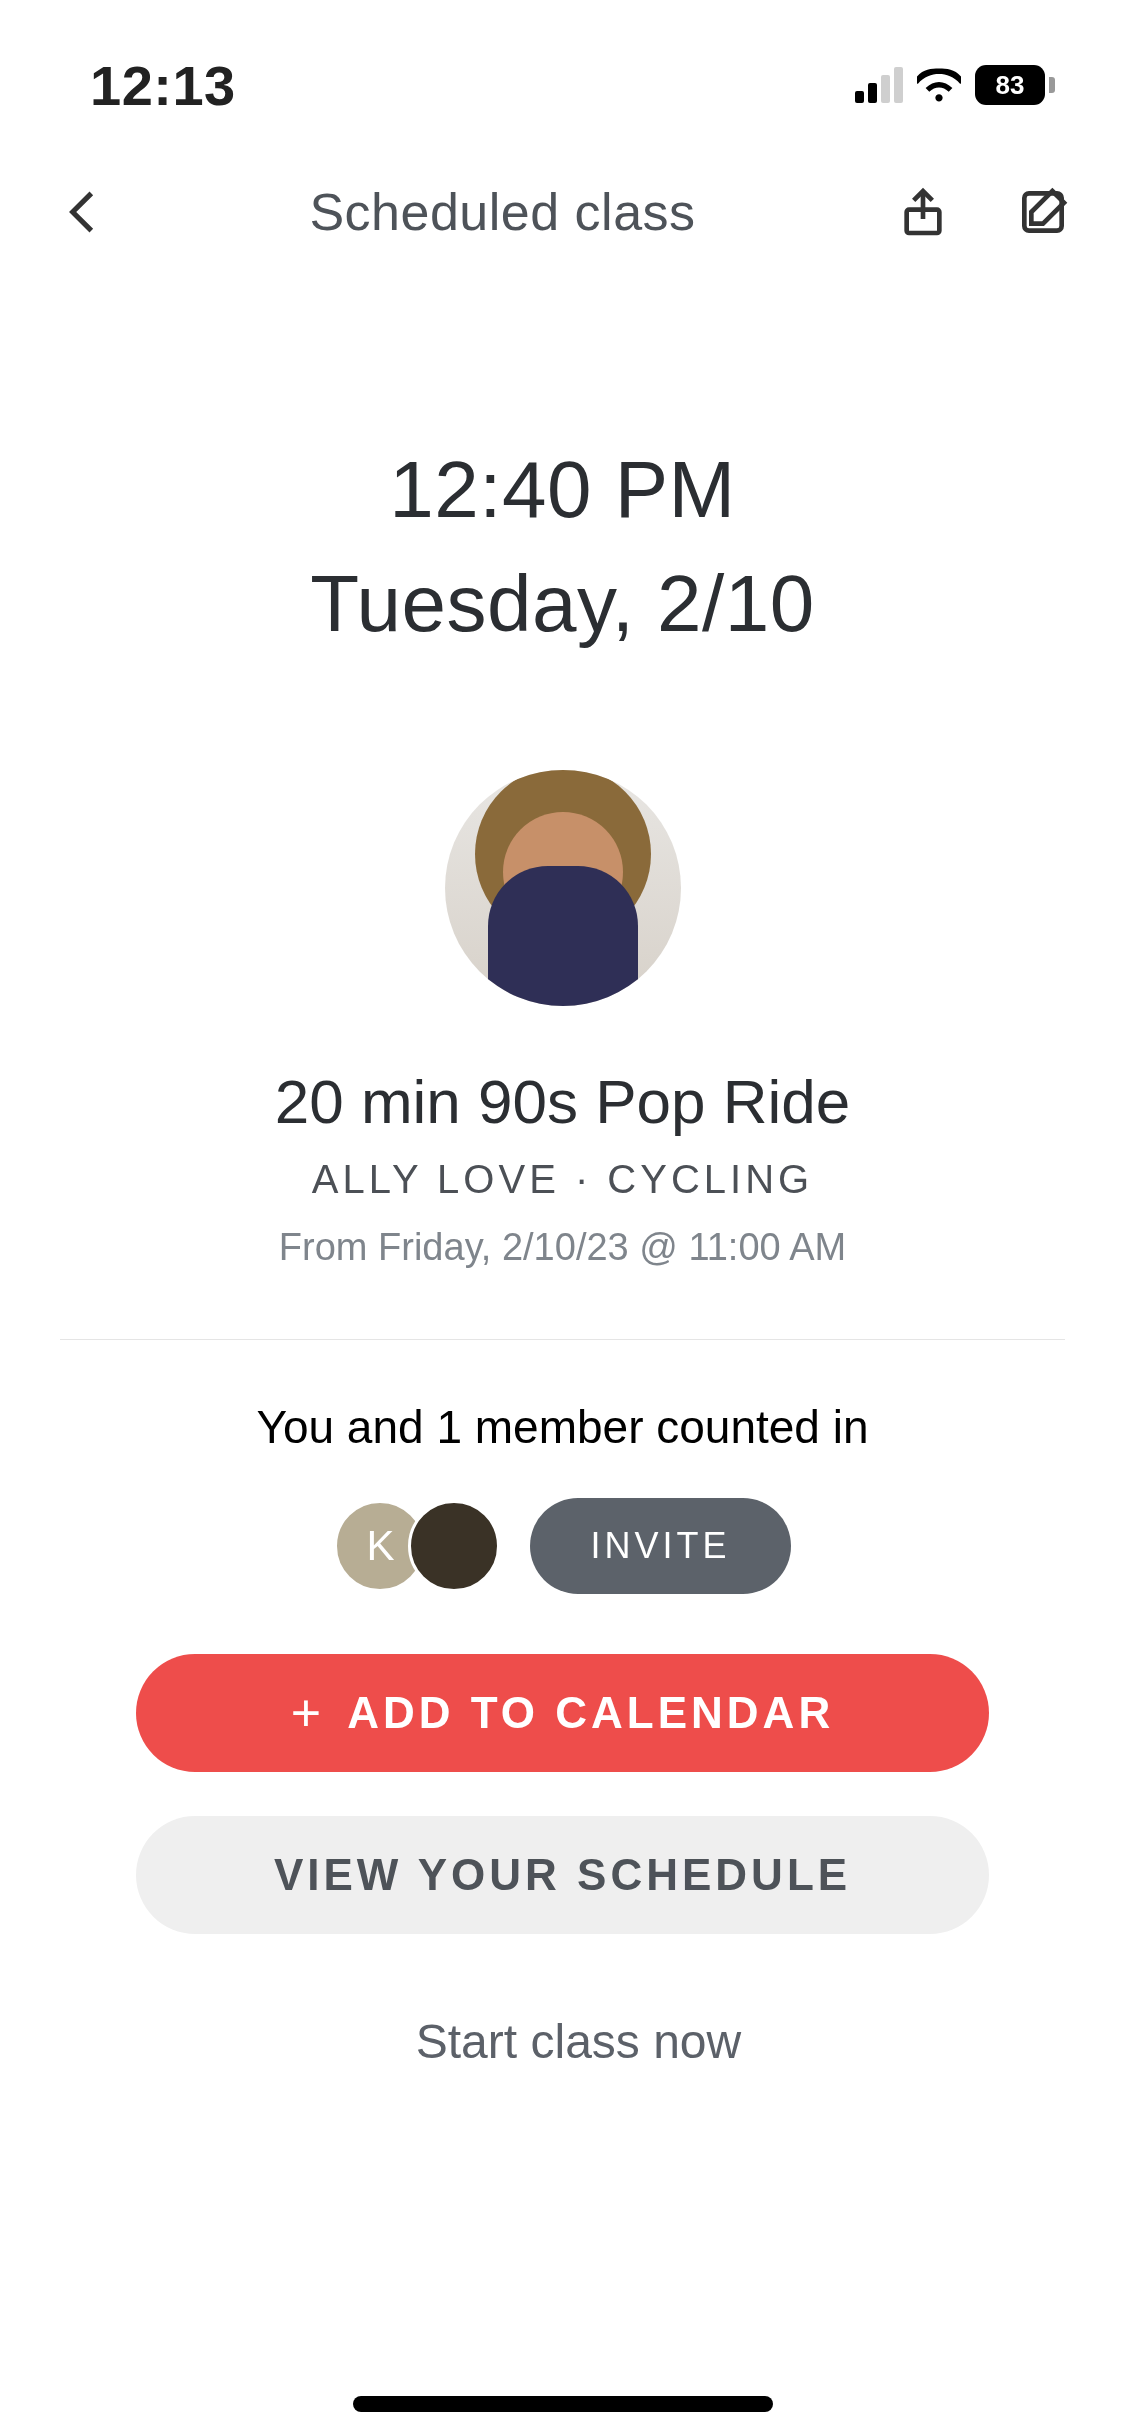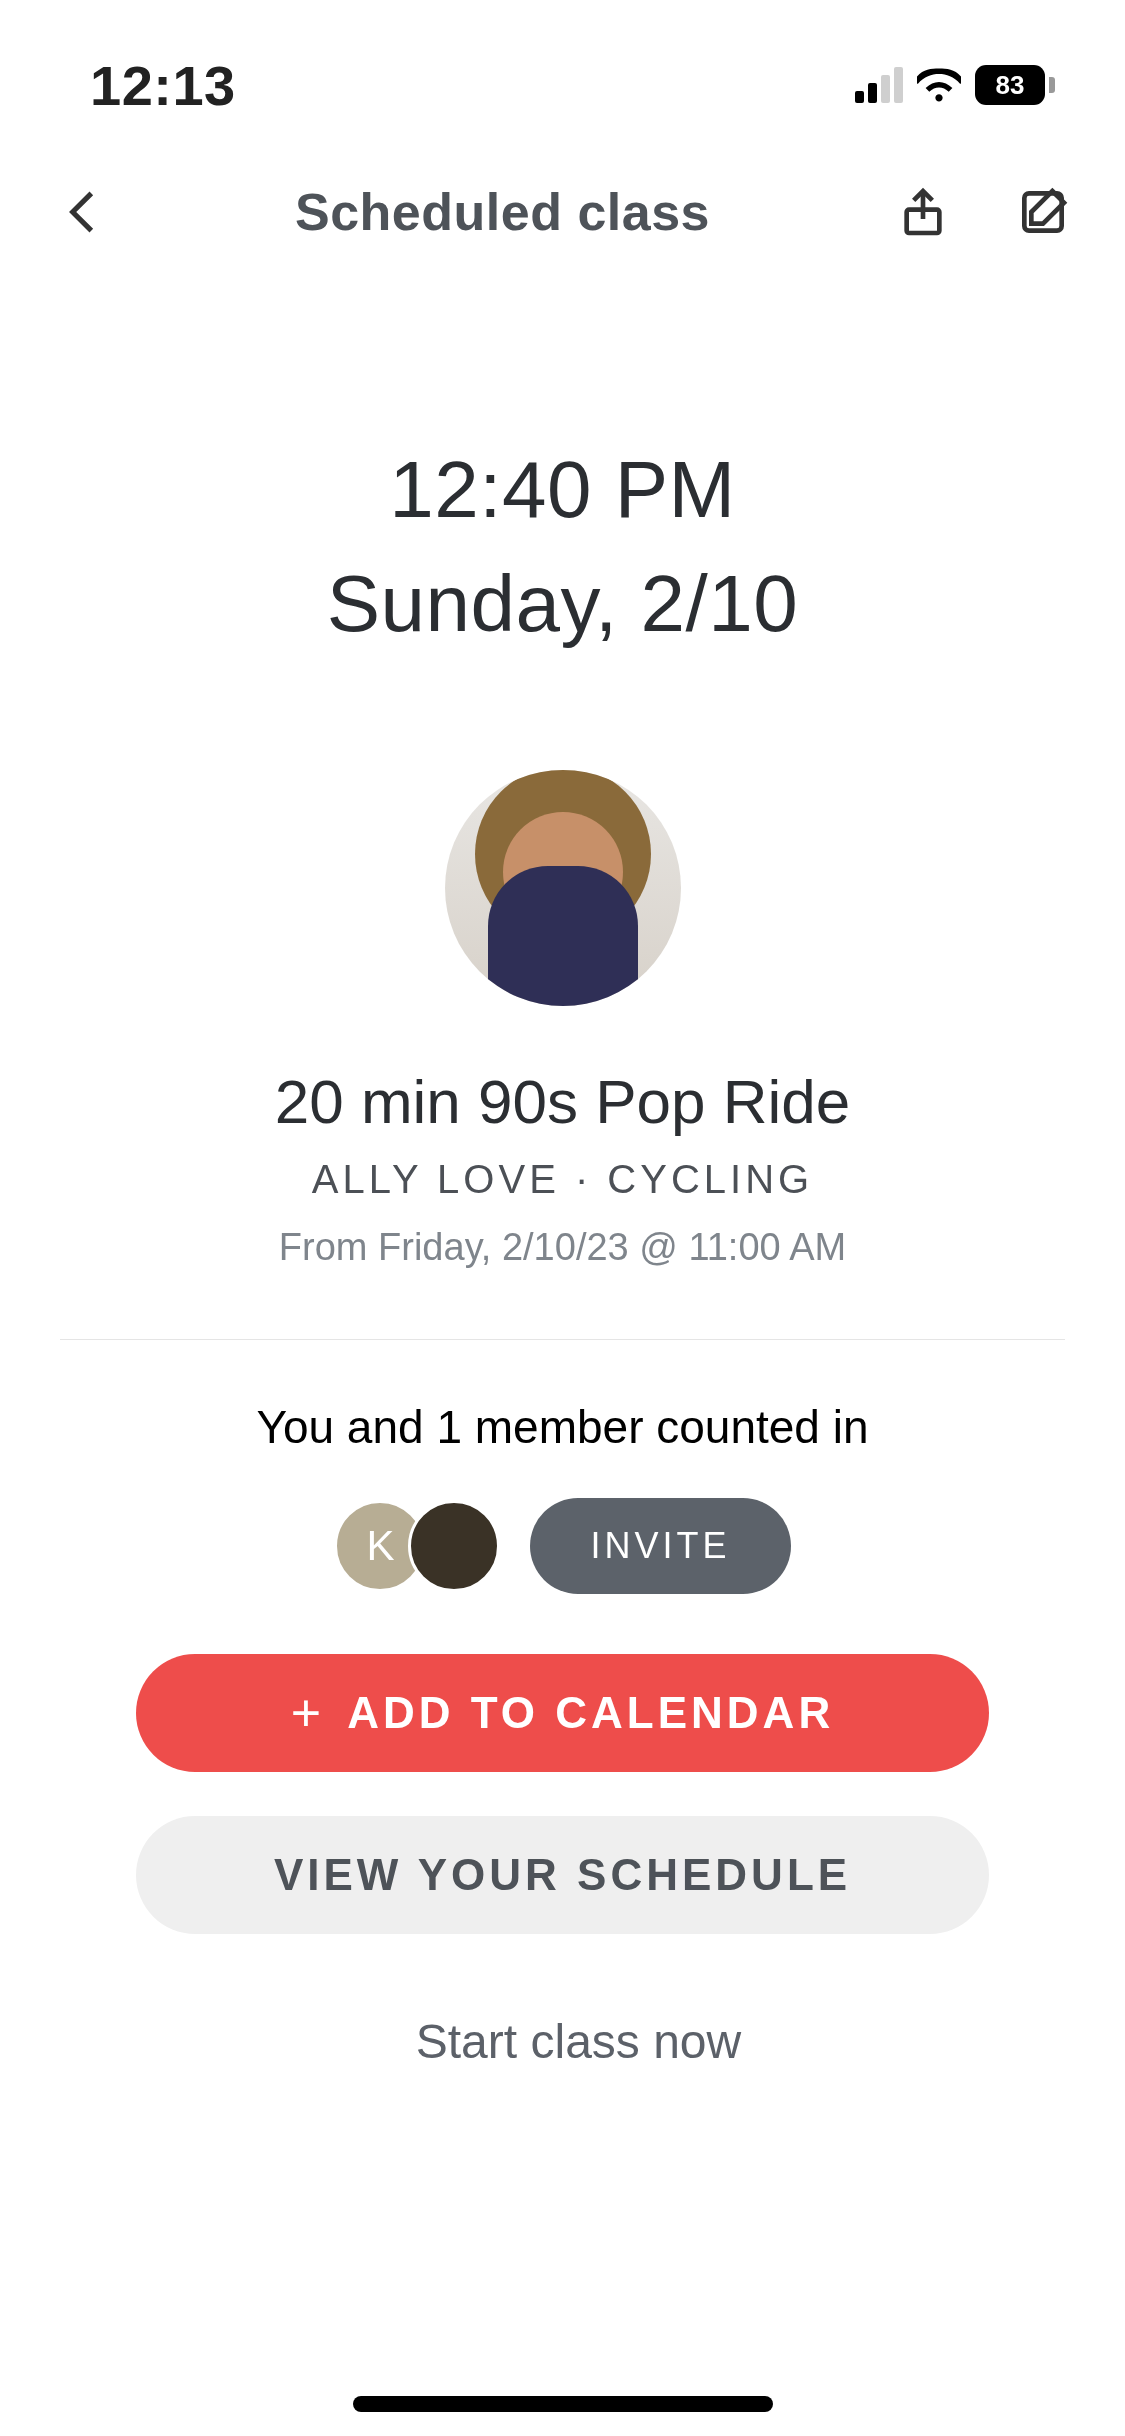--- a/index.html
+++ b/index.html
@@ -15,21 +15,21 @@
   .cell-bars .b2 { height: 20px; background: #000; }
   .cell-bars .b3 { height: 28px; }
   .cell-bars .b4 { height: 36px; }
   .wifi-svg { width: 44px; height: 34px; }
   .battery { display: flex; align-items: center; gap: 4px; }
   .battery-body { position: relative; width: 70px; height: 40px; border-radius: 11px; background: #000; display:flex; align-items:center; justify-content:center;}
   .battery-pct { color:#fff; font-size:26px; font-weight:700; }
   .battery-cap { width: 6px; height: 16px; background: #000; border-radius: 0 3px 3px 0; opacity:.4;}
   
   .nav { display: flex; align-items: center; justify-content: space-between; padding: 50px 50px 30px 50px; }
-  .nav-title { font-size: 52px; color: #4e5359; font-weight: 700; letter-spacing: 0.5px; }
+  .nav-title { font-size: 52px; color: #4e5359; font-weight: 400; letter-spacing: 0.5px; }
   .nav-left, .nav-right { display: flex; align-items: center; gap: 56px; }
   .icon-btn { width: 64px; height: 64px; display:flex; align-items:center; justify-content:center; color:#333; }
   .icon-svg { width: 56px; height: 56px; stroke: currentColor; }
   
   .time-block { text-align: center; margin-top: 170px; }
   .time-line { font-size: 80px; font-weight: 500; color:#2b2e32; letter-spacing:0.5px;}
   .date-line { font-size: 80px; font-weight: 500; color:#2b2e32; margin-top: 22px; letter-spacing:0.5px;}
   
   .instructor-block { text-align:center; margin-top: 120px; }
   .avatar-large { width: 236px; height: 236px; border-radius: 50%; margin: 0 auto; background: linear-gradient(180deg,#e8e6e3,#d7d1c9); position:relative; overflow:hidden; }
@@ -111,21 +111,21 @@
       <svg class="icon-svg" viewBox="0 0 24 24" fill="none" stroke-width="2">
             <rect x="4" y="4" width="16" height="16" rx="2"></rect>
             <path d="M16 3l5 5-9 9H7v-5z"></path>
           </svg>
     </div>
   </div>
 </div>
 
 <div class="time-block">
   <div class="time-line">12:40 PM</div>
-  <div class="date-line">Sunday, 2/10</div>
+  <div class="date-line">Tuesday, 2/10</div>
 </div>
 
 <div class="instructor-block">
   <div class="avatar-large"></div>
   <div class="class-title">20 min 90s Pop Ride</div>
   <div class="class-sub">ALLY LOVE  ·  CYCLING</div>
   <div class="class-from">From Friday, 2/10/23 @ 11:00 AM</div>
 </div>
 
 <div class="divider"></div>

